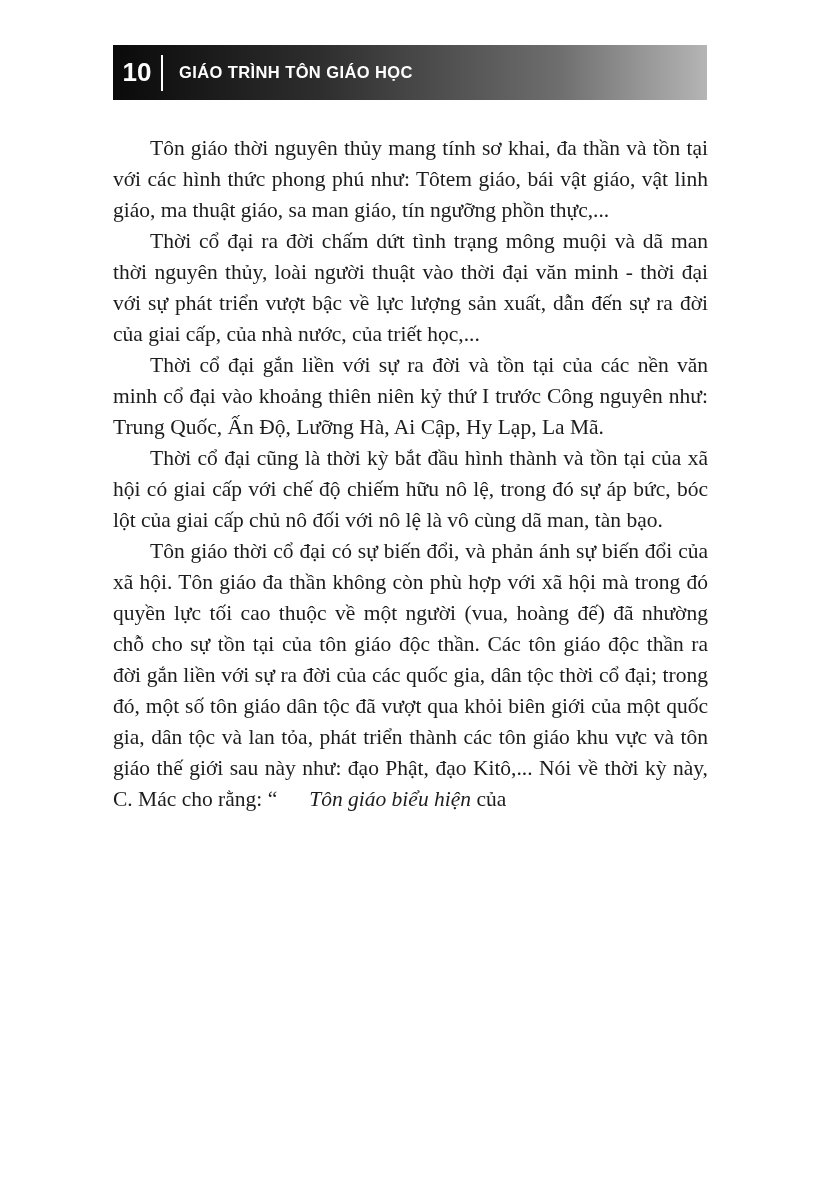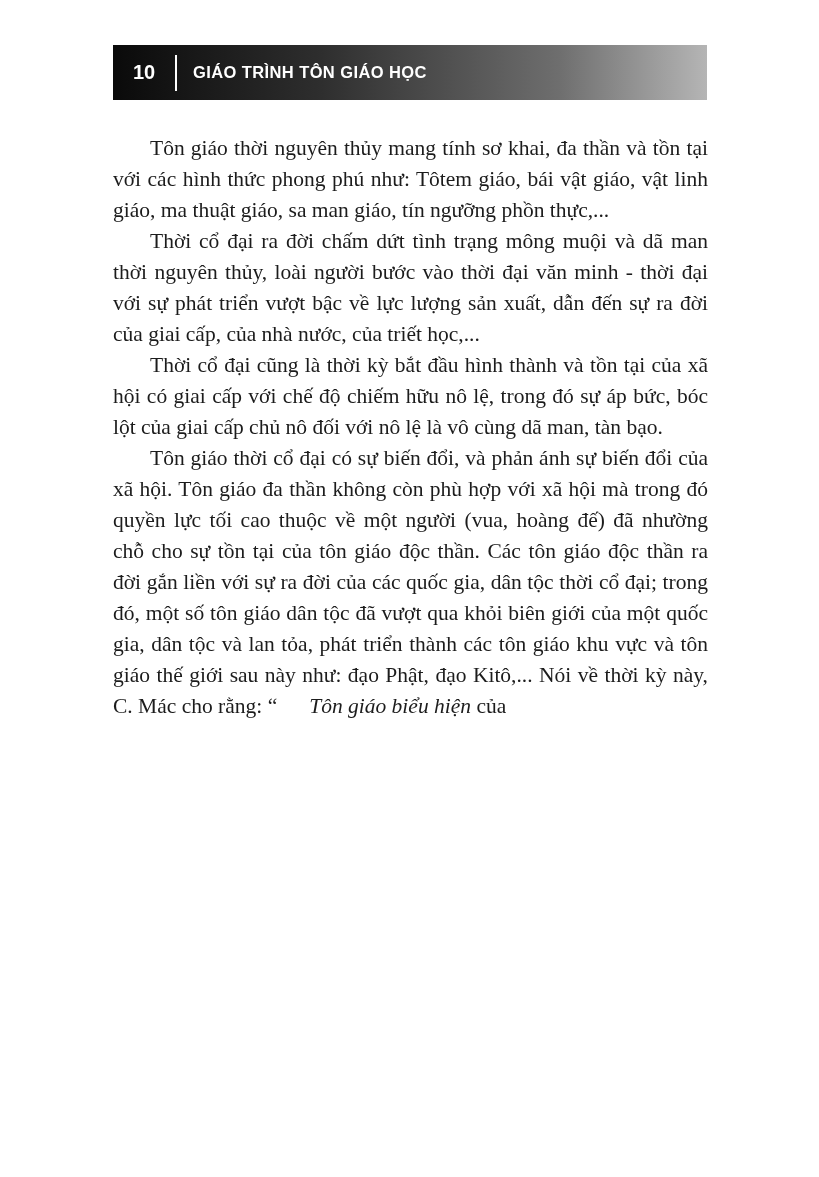--- a/index.html
+++ b/index.html
@@ -20,23 +20,23 @@
     top: 45px;
     width: 594px;
     height: 55px;
     background: linear-gradient(90deg, #0a0a0a 0%, #2e2e2e 35%, #6e6e6e 75%, #b5b5b5 100%);
     display: flex;
     align-items: center;
     font-family: "Liberation Sans", sans-serif;
     color: #ffffff;
   }
   .page-number {
-    font-size: 20px;
+    font-size: 26px;
     font-weight: bold;
-    width: 62px;
+    width: 48px;
     text-align: center;
     flex: 0 0 auto;
   }
   .header-divider {
     width: 2px;
     height: 36px;
     background: #ffffff;
     flex: 0 0 auto;
     margin-right: 16px;
   }
@@ -72,18 +72,19 @@
 <div class="page">
 
   <div class="header-banner">
     <span class="page-number">10</span>
     <span class="header-divider"></span>
     <span class="book-title">GIÁO TRÌNH TÔN GIÁO HỌC</span>
   </div>
 
   <div class="body-text" id="paragraphs">
       <p><span>Tôn giáo thời nguyên thủy mang tính sơ khai, đa thần và tồn tại với các hình thức phong phú như: Tôtem giáo, bái vật giáo, vật linh giáo, ma thuật giáo, sa man giáo, tín ngưỡng phồn thực,...</span></p>
-      <p><span>Thời cổ đại ra đời chấm dứt tình trạng mông muội và dã man thời nguyên thủy, loài người bước vào thời đại văn minh - thời đại với sự phát triển vượt bậc về lực lượng sản xuất, dẫn đến sự ra đời của giai cấp, của nhà nước, của triết học,...</span></p>
+      <p><span>Thời cổ đại ra đời chấm dứt tình trạng mông muội và dã man thời nguyên thủy, loài người thuật vào thời đại văn minh - thời đại với sự phát triển vượt bậc về lực lượng sản xuất, dẫn đến sự ra đời của giai cấp, của nhà nước, của triết học,...</span></p>
+      <p><span>Thời cổ đại gắn liền với sự ra đời và tồn tại của các nền văn minh cổ đại vào khoảng thiên niên kỷ thứ I trước Công nguyên như: Trung Quốc, Ấn Độ, Lưỡng Hà, Ai Cập, Hy Lạp, La Mã.</span></p>
       <p><span>Thời cổ đại cũng là thời kỳ bắt đầu hình thành và tồn tại của xã hội có giai cấp với chế độ chiếm hữu nô lệ, trong đó sự áp bức, bóc lột của giai cấp chủ nô đối với nô lệ là vô cùng dã man, tàn bạo.</span></p>
       <p><span>Tôn giáo thời cổ đại có sự biến đổi, và phản ánh sự biến đổi của xã hội. Tôn giáo đa thần không còn phù hợp với xã hội mà trong đó quyền lực tối cao thuộc về một người (vua, hoàng đế) đã nhường chỗ cho sự tồn tại của tôn giáo độc thần. Các tôn giáo độc thần ra đời gắn liền với sự ra đời của các quốc gia, dân tộc thời cổ đại; trong đó, một số tôn giáo dân tộc đã vượt qua khỏi biên giới của một quốc gia, dân tộc và lan tỏa, phát triển thành các tôn giáo khu vực và tôn giáo thế giới sau này như: đạo Phật, đạo Kitô,... Nói về thời kỳ này, C. Mác cho rằng: “</span><span class="run-italic">Tôn giáo biểu hiện</span><span> của</span></p>
     </div>
 
 </div>
 
 </body></html>

